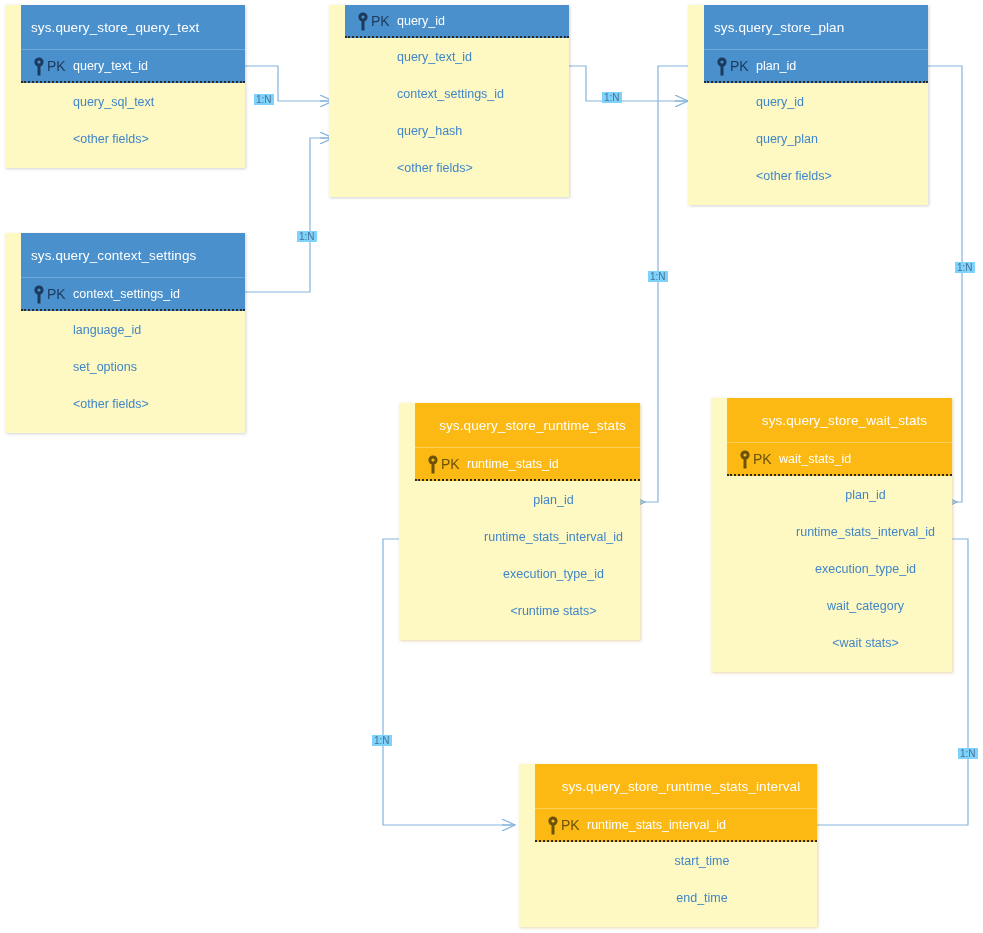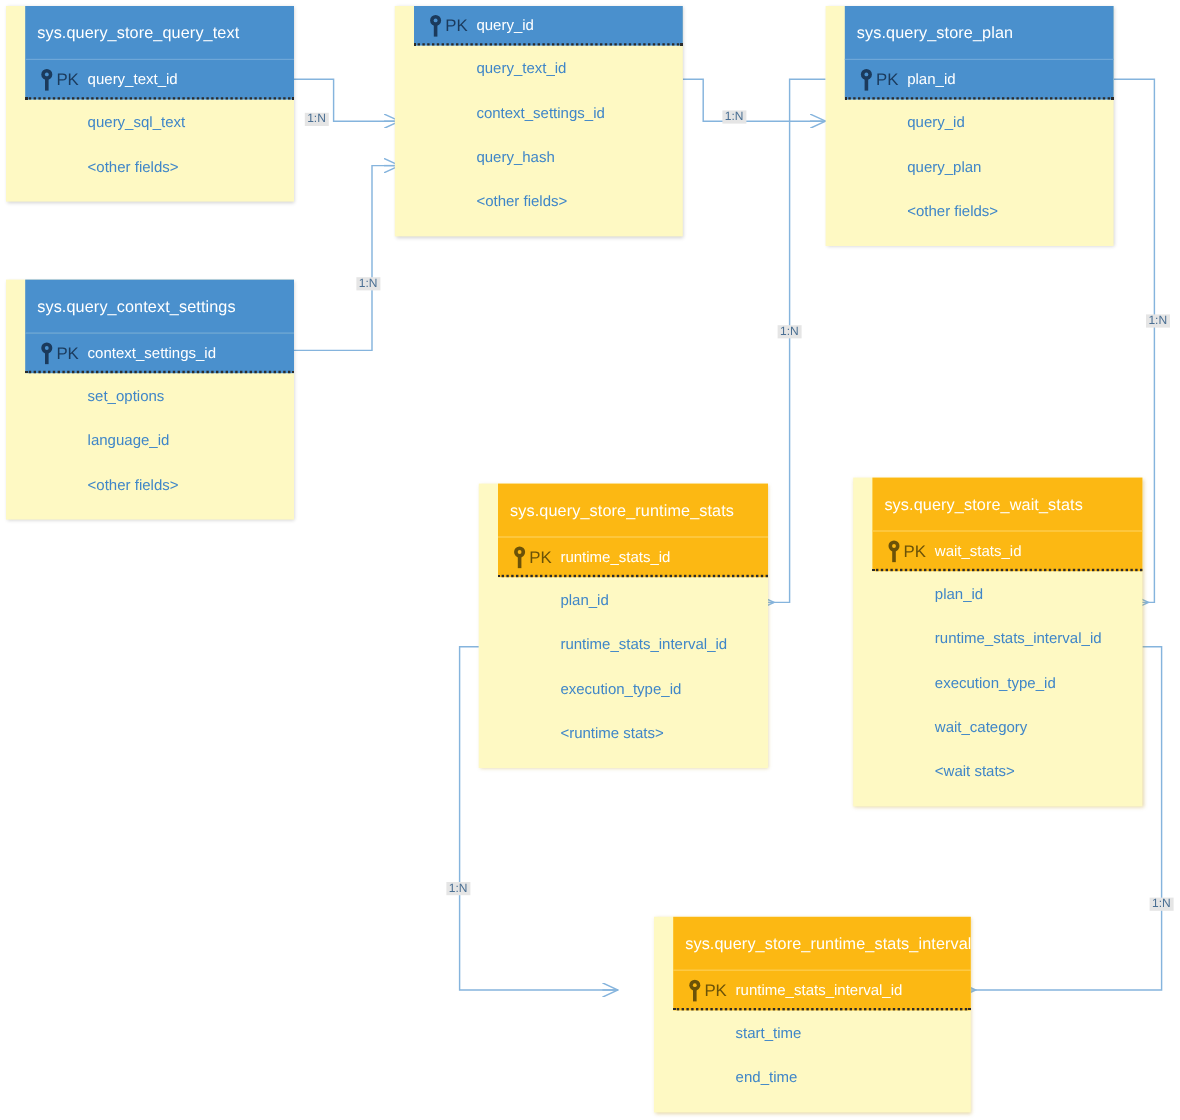--- a/index.html
+++ b/index.html
@@ -90,27 +90,27 @@
   
   .blue .title { background: #4a90cd; border-bottom: 1px solid #6ea7d8; }
   .blue .pkrow { background: #4a90cd; }
   .blue .pkrow .pklabel { color: #1b3a5c; }
 
   
   .orange .title { background: #fcb813; border-bottom: 1px solid #fdd05a; }
   .orange .pkrow { background: #fcb813; }
   .orange .pkrow .pklabel { color: #6b5208; }
   .orange .pkrow .fieldname { color: #ffffff; }
-  .orange { box-shadow: 1px 1px 3px rgba(180,140,20,0.35); }
+  .orange { box-shadow: 1px 1px 3px rgba(180,140,20,0.35); text-align: center; }
 
   .relbl {
     position: absolute;
     font-size: 10px;
     color: #4a6f93;
-    background: #e5e5e5;
+    background: #7dd3fc;
     padding: 0 2px;
     white-space: nowrap;
     line-height: 11px;
   }
 </style>
 </head>
 <body>
 
 <div id="canvas">
 
@@ -210,22 +210,22 @@
     <div class="pkrow">
       <svg class="keyicon" viewBox="0 0 16 19">
         <circle cx="6" cy="5" r="4.6" fill="#1b3a5c"></circle>
           <circle cx="6" cy="5" r="1.6" fill="#4a90cd"></circle>
         <rect x="4.5" y="8" width="3" height="10.5" fill="#1b3a5c"></rect>
       </svg>
       <span class="pklabel">PK</span>
       <span class="fieldname">context_settings_id</span>
     </div>
     <div class="body">
+      <div class="field">language_id</div>
       <div class="field">set_options</div>
-      <div class="field">language_id</div>
       <div class="field">&lt;other fields&gt;</div>
     </div>
   </div>
 
   <div class="entity orange" style="left:399px; top:403px; width:241px;">
     <div class="title">sys.query_store_runtime_stats</div>
     <div class="pkrow">
       <svg class="keyicon" viewBox="0 0 16 19">
         <circle cx="6" cy="5" r="4.6" fill="#6b5208"></circle>
           <circle cx="6" cy="5" r="1.6" fill="#fcb813"></circle>
@@ -255,21 +255,21 @@
     </div>
     <div class="body">
       <div class="field">plan_id</div>
       <div class="field">runtime_stats_interval_id</div>
       <div class="field">execution_type_id</div>
       <div class="field">wait_category</div>
       <div class="field">&lt;wait stats&gt;</div>
     </div>
   </div>
 
-  <div class="entity orange" style="left:519px; top:764px; width:264px;margin-left:26px;">
+  <div class="entity orange" style="left:519px; top:764px; width:298px;">
     <div class="title">sys.query_store_runtime_stats_interval</div>
     <div class="pkrow">
       <svg class="keyicon" viewBox="0 0 16 19">
         <circle cx="6" cy="5" r="4.6" fill="#6b5208"></circle>
           <circle cx="6" cy="5" r="1.6" fill="#fcb813"></circle>
         <rect x="4.5" y="8" width="3" height="10.5" fill="#6b5208"></rect>
       </svg>
       <span class="pklabel">PK</span>
       <span class="fieldname">runtime_stats_interval_id</span>
     </div>

